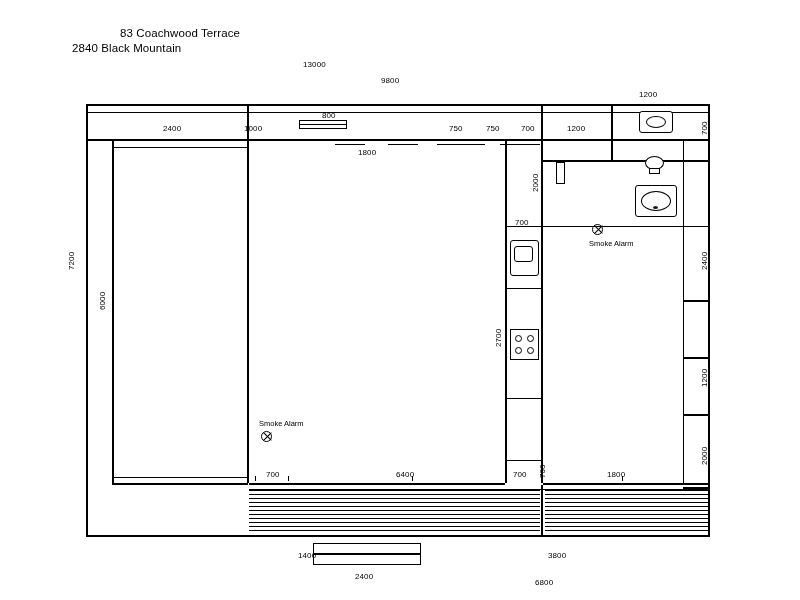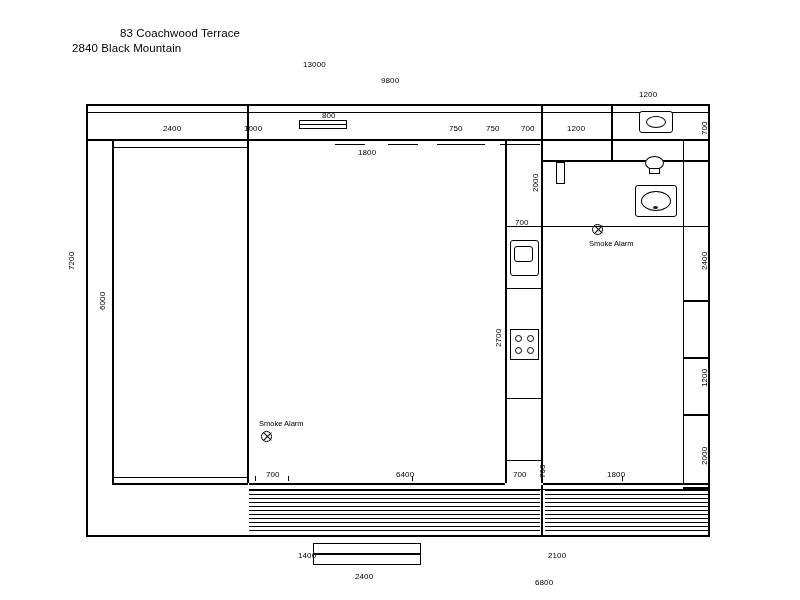--- a/index.html
+++ b/index.html
@@ -228,16 +228,16 @@
   <div class="tick" style="left:288px; top:476px; height:5px;"></div>
   <div class="tick" style="left:412px; top:476px; height:5px;"></div>
   <div class="tick" style="left:505px; top:476px; height:5px;"></div>
   <div class="tick" style="left:622px; top:476px; height:5px;"></div>
 
   <div class="fixture" style="left:313px; top:543px; width:108px; height:11px;"></div>
   <div class="fixture" style="left:313px; top:554px; width:108px; height:11px;"></div>
 
   <div class="dim" style="left:265px; top:551px;margin-left:33px;">1400</div>
   <div class="dim" style="left:355px; top:572px;">2400</div>
-  <div class="dim" style="left:548px; top:551px;">2100</div>
+  <div class="dim" style="left:548px; top:551px;">3800</div>
   <div class="dim" style="left:535px; top:578px;">6800</div>
 
 </div>
 
 </body></html>

